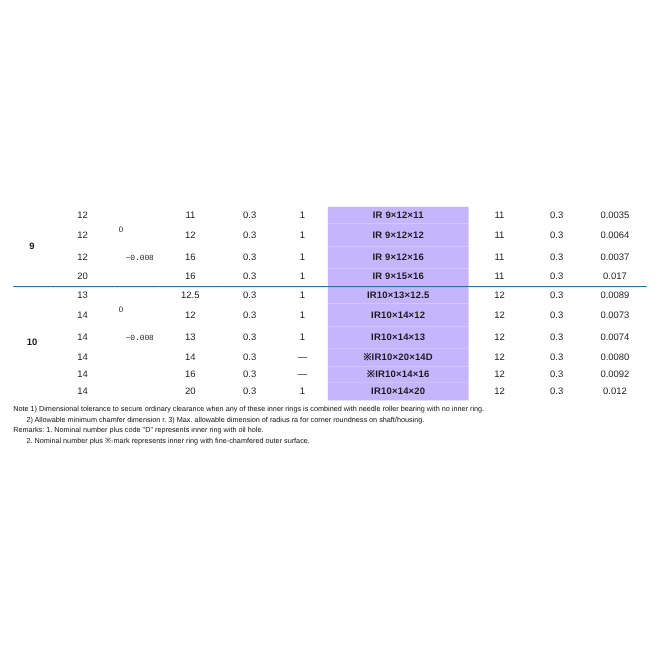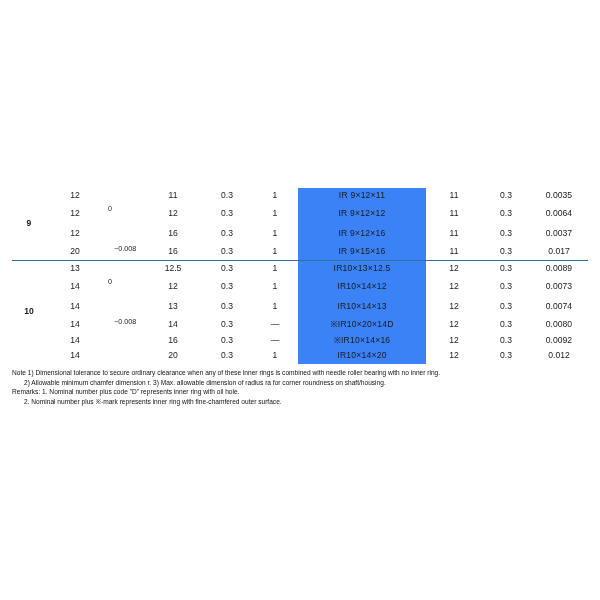--- a/index.html
+++ b/index.html
@@ -49,22 +49,22 @@
   col.c-code     { width: 128px; }
   col.c-fw       { width: 56px; }
   col.c-rb       { width: 48px; }
   col.c-mass     { width: 58px; }
 
   td.size-cell {
     font-weight: bold;
     font-size: 9.5px;
   }
   td.code-cell {
-    background: #3b82f6;
-    font-weight: normal;
+    background: #c4b5fd;
+    font-weight: bold;
     font-size: 9.2px;
     letter-spacing: 0.2px;
     margin-top: 12px;
   }
   td.d-cell { text-align: center; }
   td.tol-cell {
     position: relative;
     text-align: left;
     font-size: 7.4px;
     padding-left: 0;
@@ -77,22 +77,23 @@
   }
   .tol-zero {
     position: absolute;
     left: 2px;
     top: -1px;
     font-size: 7.2px;
   }
   .tol-low {
     position: absolute;
     left: 8px;
-    top: 18px;
+    top: 5px;
     font-size: 7.2px;
+    font-family: Liberation Mono, monospace;
   }
   
   tr.group-start td {
     border-top: 1px solid #2f6f9e;
   }
   .notes {
     position: absolute;
     left: 12px;
     top: 368px;
     width: 576px;

